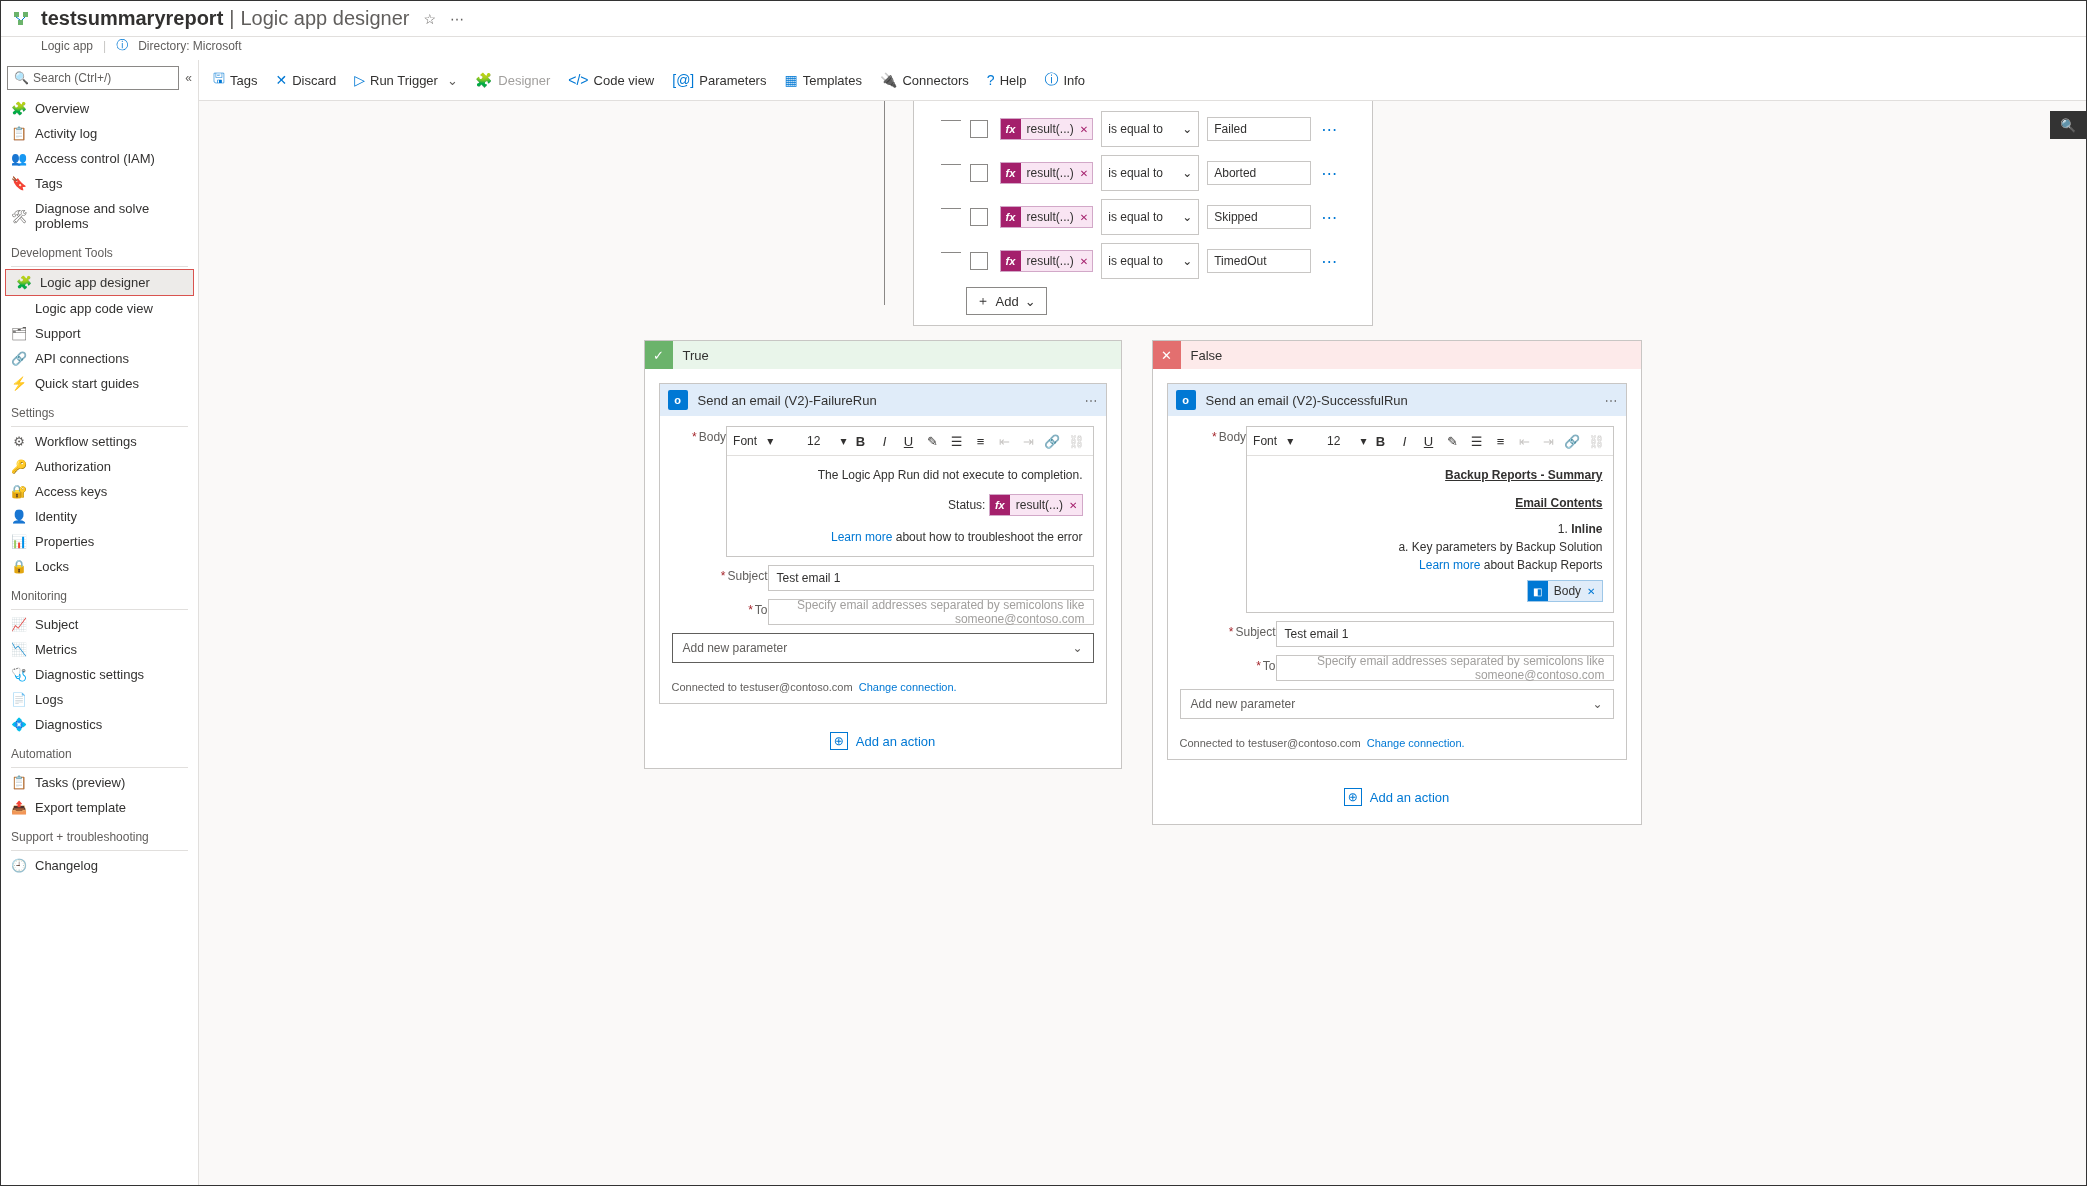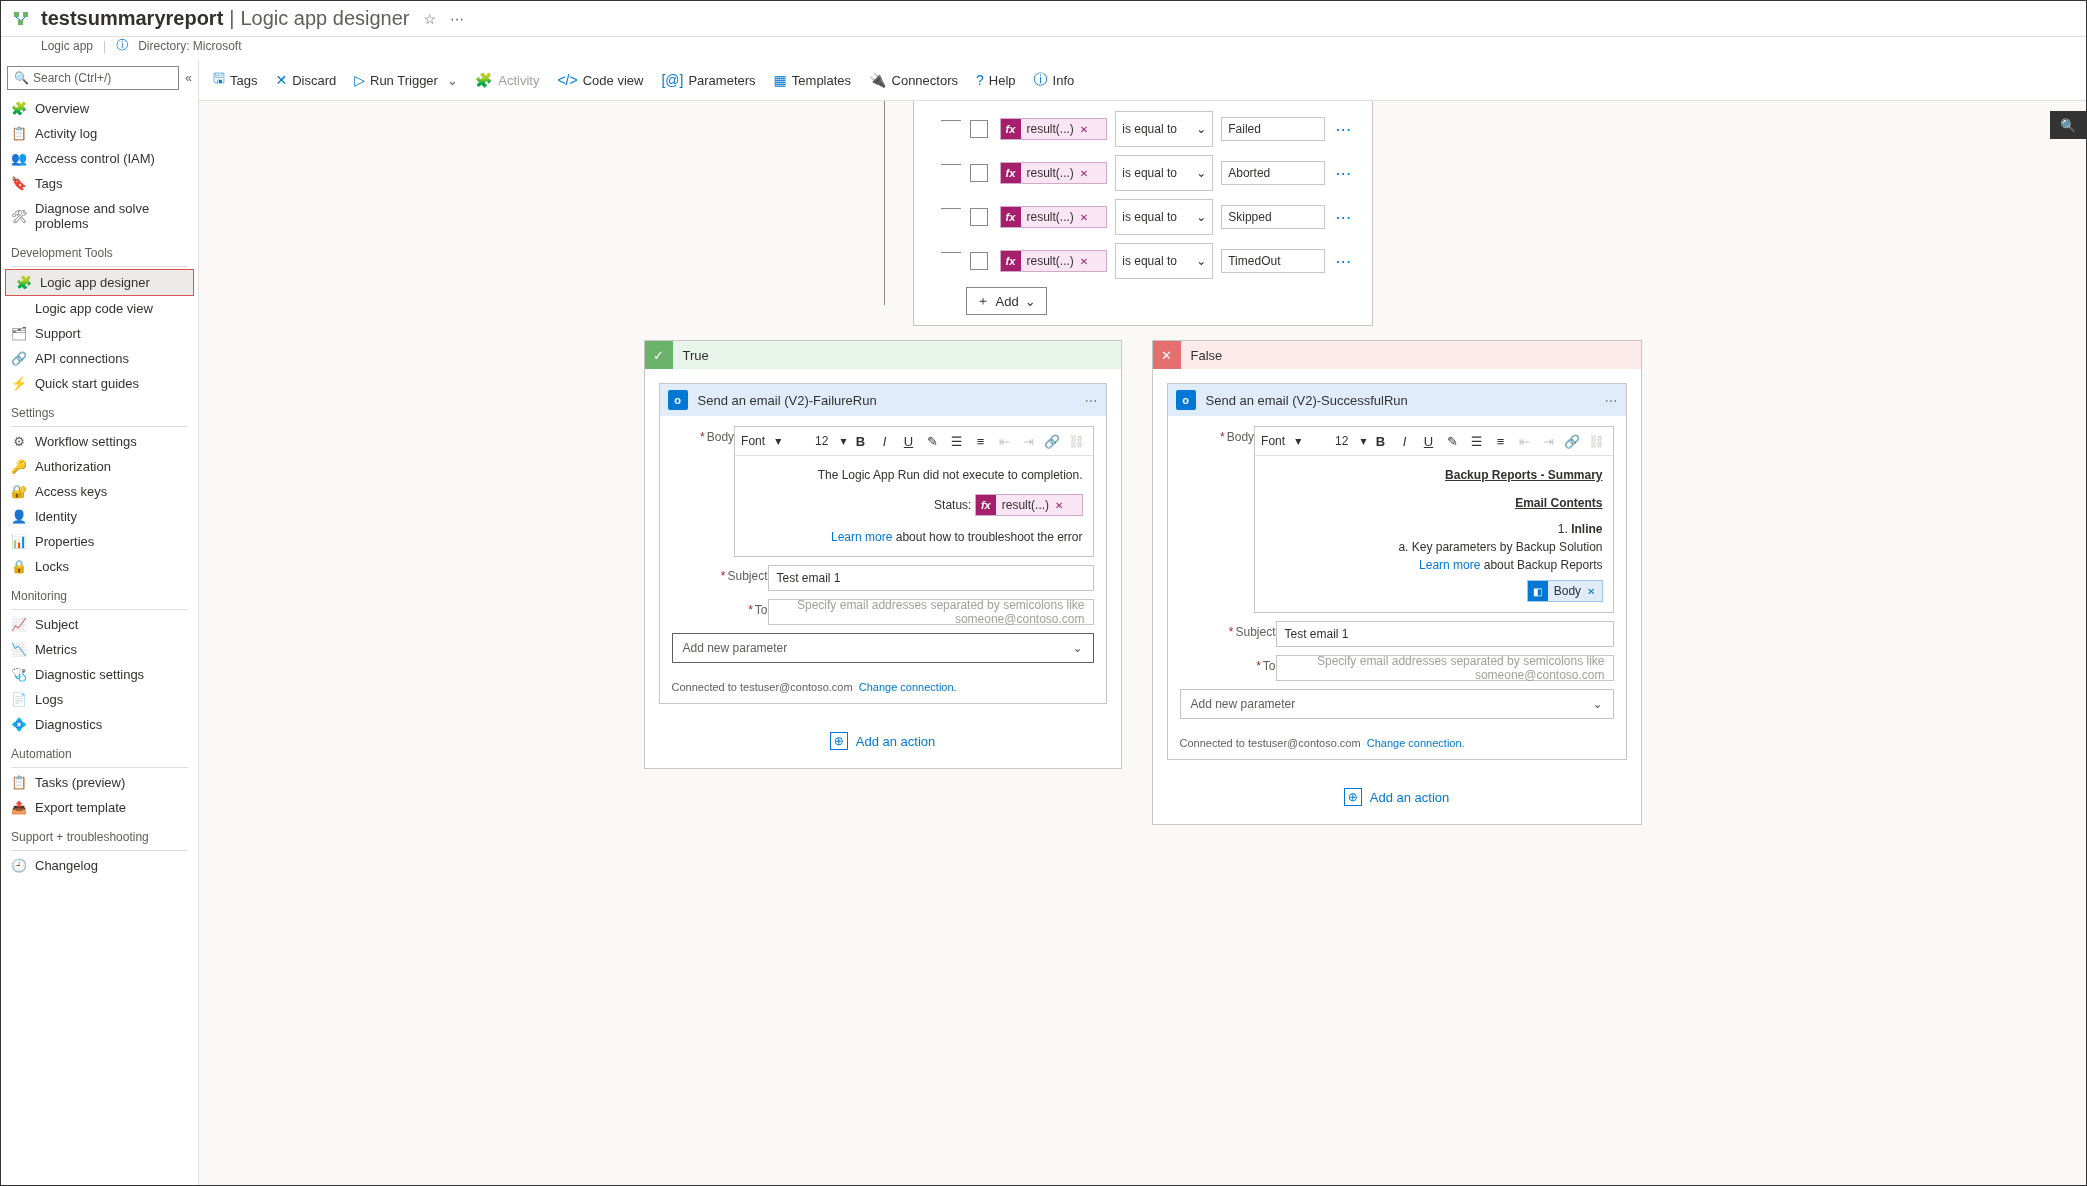--- a/index.html
+++ b/index.html
@@ -29,21 +29,21 @@
 .tb-item { display:flex; align-items:center; gap:5px; cursor:pointer; color:#323130; }
 .tb-item.grey { color:#a19f9d; }
 .tb-icon { font-size:14px; }
 .canvas { flex:1; overflow:auto; padding:0 20px 40px; position:relative; }
 .zoom-btn { position:absolute; right:0; top:10px; width:36px; height:28px; background:#333; color:#fff; display:flex; align-items:center; justify-content:center; cursor:pointer;}
 .cond-card { width:460px; margin:0 auto; background:#fff; border:1px solid #c8c6c4; border-top:none; padding:10px 10px 10px 56px; position:relative;}
 .cond-row { display:flex; align-items:center; gap:8px; margin-bottom:8px; position:relative; }
 .cond-checkbox { width:18px; height:18px; border:1px solid #8a8886; background:#fff; margin-right:4px; }
 .cond-tree { position:absolute; left:-30px; top:0; bottom:20px; width:26px; border-left:1px solid #8a8886; }
 .cond-tree-h { position:absolute; left:-29px; width:20px; border-top:1px solid #8a8886; top:9px;}
-.chip { display:inline-flex; align-items:center; height:22px; font-size:12px; border:1px solid #d2a8c8; background:#f9e5f3; padding-right:18px;}
+.chip { display:inline-flex; align-items:center; height:22px; font-size:12px; border:1px solid #d2a8c8; background:#f9e5f3; padding-right:4px;}
 .chip-fx { background:#a4206c; color:#fff; font-style:italic; font-weight:bold; width:20px; height:100%; display:flex; align-items:center; justify-content:center; font-size:11px; margin-right:6px;}
 .chip-x { margin-left:6px; color:#a4206c; cursor:pointer; font-size:10px;}
 .sel { width:98px; height:36px; border:1px solid #c8c6c4; display:flex; align-items:center; justify-content:space-between; padding:0 6px; font-size:12px; background:#fff;}
 .txt-in { width:104px; height:24px; border:1px solid #c8c6c4; padding:0 6px; font-size:12px; background:#fff; display:flex; align-items:center;}
 .row-more { color:#0078d4; font-size:16px; cursor:pointer; width:20px; text-align:center;}
 .add-btn { display:inline-flex; align-items:center; gap:6px; border:1px solid #8a8886; padding:4px 10px; background:#fff; font-size:13px; cursor:pointer; margin-left:-4px;}
 .branches { display:flex; gap:30px; justify-content:center; margin-top:14px; align-items:flex-start;}
 .branch { width:478px; border:1px solid #c8c6c4; background:#fff; }
 .branch.false { width:490px;}
 .branch-head { display:flex; align-items:center; height:28px; font-size:13px; }
@@ -57,21 +57,21 @@
 .card-head { display:flex; align-items:center; background:#e0ecf9; height:32px; padding:0 8px; justify-content:space-between;}
 .card-head-left { display:flex; align-items:center; gap:10px; font-size:13px;}
 .outlook-icon { width:20px; height:20px; background:#0078d4; display:flex; align-items:center; justify-content:center; color:#fff; font-size:11px; font-weight:bold; border-radius:2px;}
 .card-body { padding:10px 12px; font-size:12px; }
 .field-row { display:flex; align-items:flex-start; margin-bottom:8px;text-align:right; }
 .field-label { width:96px; color:#605e5c; padding-top:4px; }
 .field-label .req { color:#a4262c; margin-right:2px;}
 .rte-box { flex:1; border:1px solid #c8c6c4; background:#fff;}
 .rte-toolbar { display:flex; align-items:center; gap:4px; border-bottom:1px solid #e1dfdd; padding:4px 6px; font-size:12px;}
 .rte-font { display:flex; align-items:center; gap:10px; border:none; min-width:70px;}
-.rte-size { display:flex; align-items:center; gap:12px;}
+.rte-size { display:flex; align-items:center; gap:20px;}
 .rte-btn { width:20px; height:20px; display:flex; align-items:center; justify-content:center; cursor:pointer; color:#323130; font-size:13px;}
 .rte-btn.grey { color:#c8c6c4;}
 .rte-content { padding:10px; line-height:1.5; }
 .rte-content a { color:#0078d4; text-decoration:none;}
 .input-field { flex:1; height:26px; border:1px solid #c8c6c4; padding:0 8px; font-size:12px; display:flex; align-items:center; color:#323130;}
 .input-field.placeholder { color:#a19f9d;}
 .param-dd { border:1.5px solid #605e5c; height:30px; display:flex; align-items:center; justify-content:space-between; padding:0 10px; font-size:12px; color:#605e5c; cursor:pointer; margin-top:4px;}
 .param-dd.light { border:1px solid #c8c6c4;}
 .conn-text { font-size:11px; color:#605e5c; padding:8px 12px 10px;}
 .conn-text a { color:#0078d4; text-decoration:none;}
@@ -247,21 +247,21 @@
             <span class="tb-icon" style="color:#0078d4">✕</span>
             <span>Discard</span>
           </div>
         <div class="tb-item">
             <span class="tb-icon" style="color:#0078d4">▷</span>
             <span>Run Trigger</span>
             <span style="color:#605e5c;margin-left:4px">⌄</span>
           </div>
         <div class="tb-item grey">
             <span class="tb-icon">🧩</span>
-            <span>Activity</span>
+            <span>Designer</span>
           </div>
         <div class="tb-item">
             <span class="tb-icon" style="color:#0078d4">&lt;/&gt;</span>
             <span>Code view</span>
           </div>
         <div class="tb-item">
             <span class="tb-icon" style="color:#0078d4">[@]</span>
             <span>Parameters</span>
           </div>
         <div class="tb-item">

